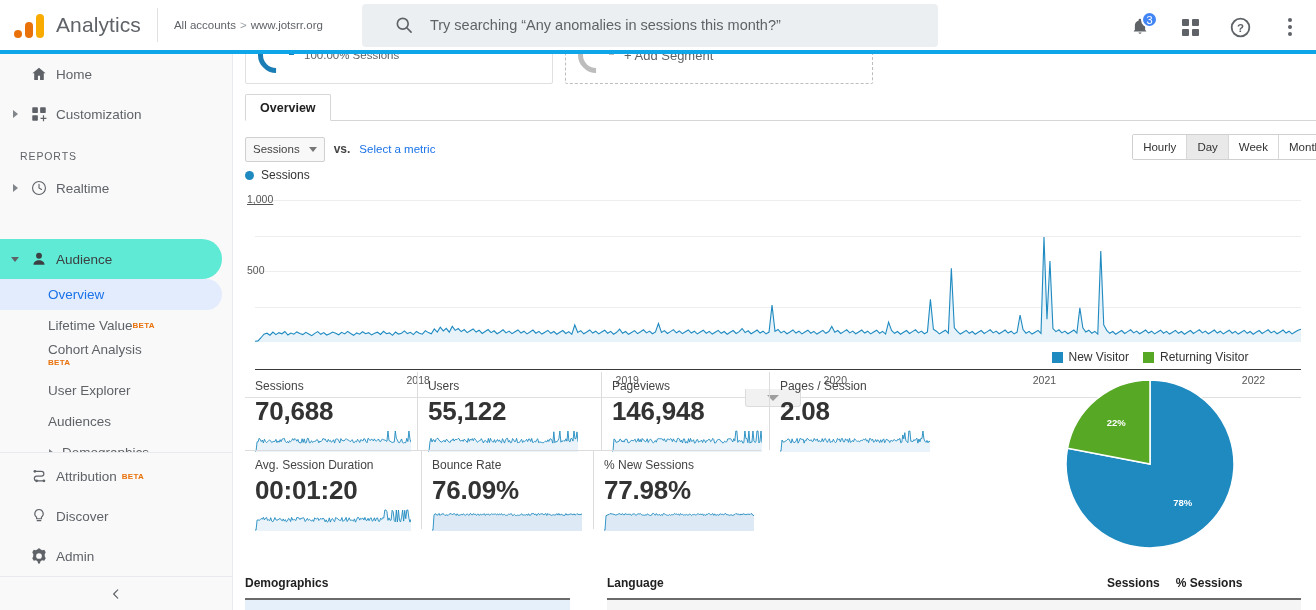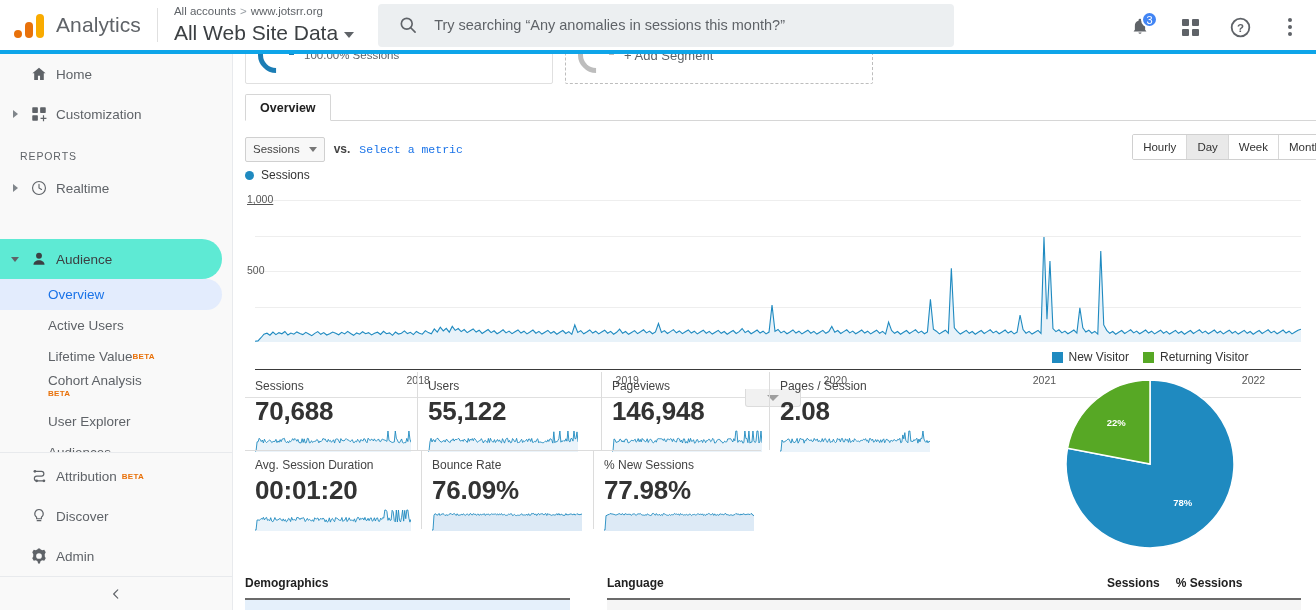--- a/index.html
+++ b/index.html
@@ -36,21 +36,21 @@
   .account-view {
     font-size: 21px; color: #3c4043; line-height: 27px;
     display: flex; align-items: center; gap: 6px; white-space: nowrap;
   }
   .caret-down {
     width: 0; height: 0; border-left: 5px solid transparent; border-right: 5px solid transparent;
     border-top: 6px solid #5f6368; display: inline-block; margin-top: 4px;
   }
   .search-box {
     margin-left: 14px; width: 576px; height: 43px; background: #eceff1;
-    border-radius: 4px; display: flex; align-items: center; padding: 0 20px; gap: 16px;
+    border-radius: 4px; display: flex; align-items: center; padding: 0 32px; gap: 16px;
   }
   .search-box .ph { font-size: 14.5px; color: #5f6368; white-space: nowrap; }
   .topbar-right {
     position: absolute; right: 6px; top: 0; height: 54px;
     display: flex; align-items: center; gap: 10px;
   }
   .tb-icon { width: 40px; height: 40px; display: flex; align-items: center; justify-content: center; position: relative; border-radius: 50%; }
   .badge {
     position: absolute; top: 4px; right: 2px; min-width: 17px; height: 17px;
     background: #4285F4; color: #fff; border-radius: 9px; font-size: 11px;
@@ -131,21 +131,21 @@
     border-radius: 2px 2px 0 0; font-weight: 600;
   }
 
   .metric-row { position: absolute; top: 80px; left: 12px; right: 0; height: 30px; display: flex; align-items: center; gap: 9px; }
   .metric-select {
     height: 25px; border: 1px solid #d0d0d0; background: #f8f8f8; border-radius: 2px;
     display: flex; align-items: center; gap: 9px; padding: 0 7px; font-size: 11.5px; color: #444;
   }
   .mini-caret { width: 0; height: 0; border-left: 4px solid transparent; border-right: 4px solid transparent; border-top: 5px solid #777; }
   .vs-text { font-size: 12px; color: #444; font-weight: 600; }
-  .sel-metric { font-size: 11.5px; color: #1a73e8; cursor: pointer; font-family: Liberation Mono, monospace; }
+  .sel-metric { font-size: 11.5px; color: #1a73e8; cursor: pointer; }
 
   .gran-group { position: absolute; top: 80px; right: -16px; display: flex; height: 26px; border: 1px solid #d0d0d0; border-radius: 2px; overflow: hidden; background: #fff;}
   .gran {
     padding: 0 10px; display: flex; align-items: center; font-size: 11.5px; color: #333;
     border-right: 1px solid #d8d8d8; background: #fff; white-space: nowrap;
   }
   .gran.on { background: #e9e9e9; }
   .gran:last-child { border-right: none; }
 
   .legend-row { position: absolute; top: 114px; left: 12px; display: flex; align-items: center; gap: 7px; }
@@ -207,24 +207,20 @@
           <span class="bar-mid"></span>
           <span class="dot"></span>
       </div>
     </div>
     <div class="brand">Analytics</div>
     <div class="vdiv"></div>
     <div class="account-block">
       <div class="account-crumb">
         <span>All accounts</span><span class="sep">&gt;</span><span>www.jotsrr.org</span>
       </div>
-      <div class="account-view">
-        <span>All Web Site Data</span>
-        <span class="caret-down"></span>
-      </div>
     </div>
     <div class="search-box">
       <svg width="20" height="20" viewBox="0 0 24 24">
         <circle cx="10.5" cy="10.5" r="6.5" fill="none" stroke="#5f6368" stroke-width="2"></circle>
         <line x1="15.3" y1="15.3" x2="20.5" y2="20.5" stroke="#5f6368" stroke-width="2" stroke-linecap="round"></line>
       </svg>
       <span class="ph">Try searching “Any anomalies in sessions this month?”</span>
     </div>
     <div class="topbar-right">
       <div class="tb-icon">
@@ -309,23 +305,20 @@
           <svg width="18" height="18" viewBox="0 0 24 24">
             <circle cx="12" cy="7.6" r="3.9" fill="#3c4043"></circle>
             <path d="M4.6 19.6c0-3.7 3.4-6 7.4-6s7.4 2.3 7.4 6z" fill="#3c4043"></path>
           </svg>
         </span>
         <span class="lbl">Audience</span>
       </div>
 
       <div class="nav-sub selected">
         <span>Overview</span>
-      </div>
-      <div class="nav-sub">
-        <span>Active Users</span>
       </div>
       <div class="nav-sub">
         <span>Lifetime Value</span>
           <span class="beta-sup">BETA</span>
       </div>
       <div class="nav-sub" style="height:34px; align-items:flex-start; padding-top:1px;">
         <span style="display:block;line-height:16px;">
           <span>Cohort Analysis</span>
           <span class="beta-below">BETA</span>
         </span>

